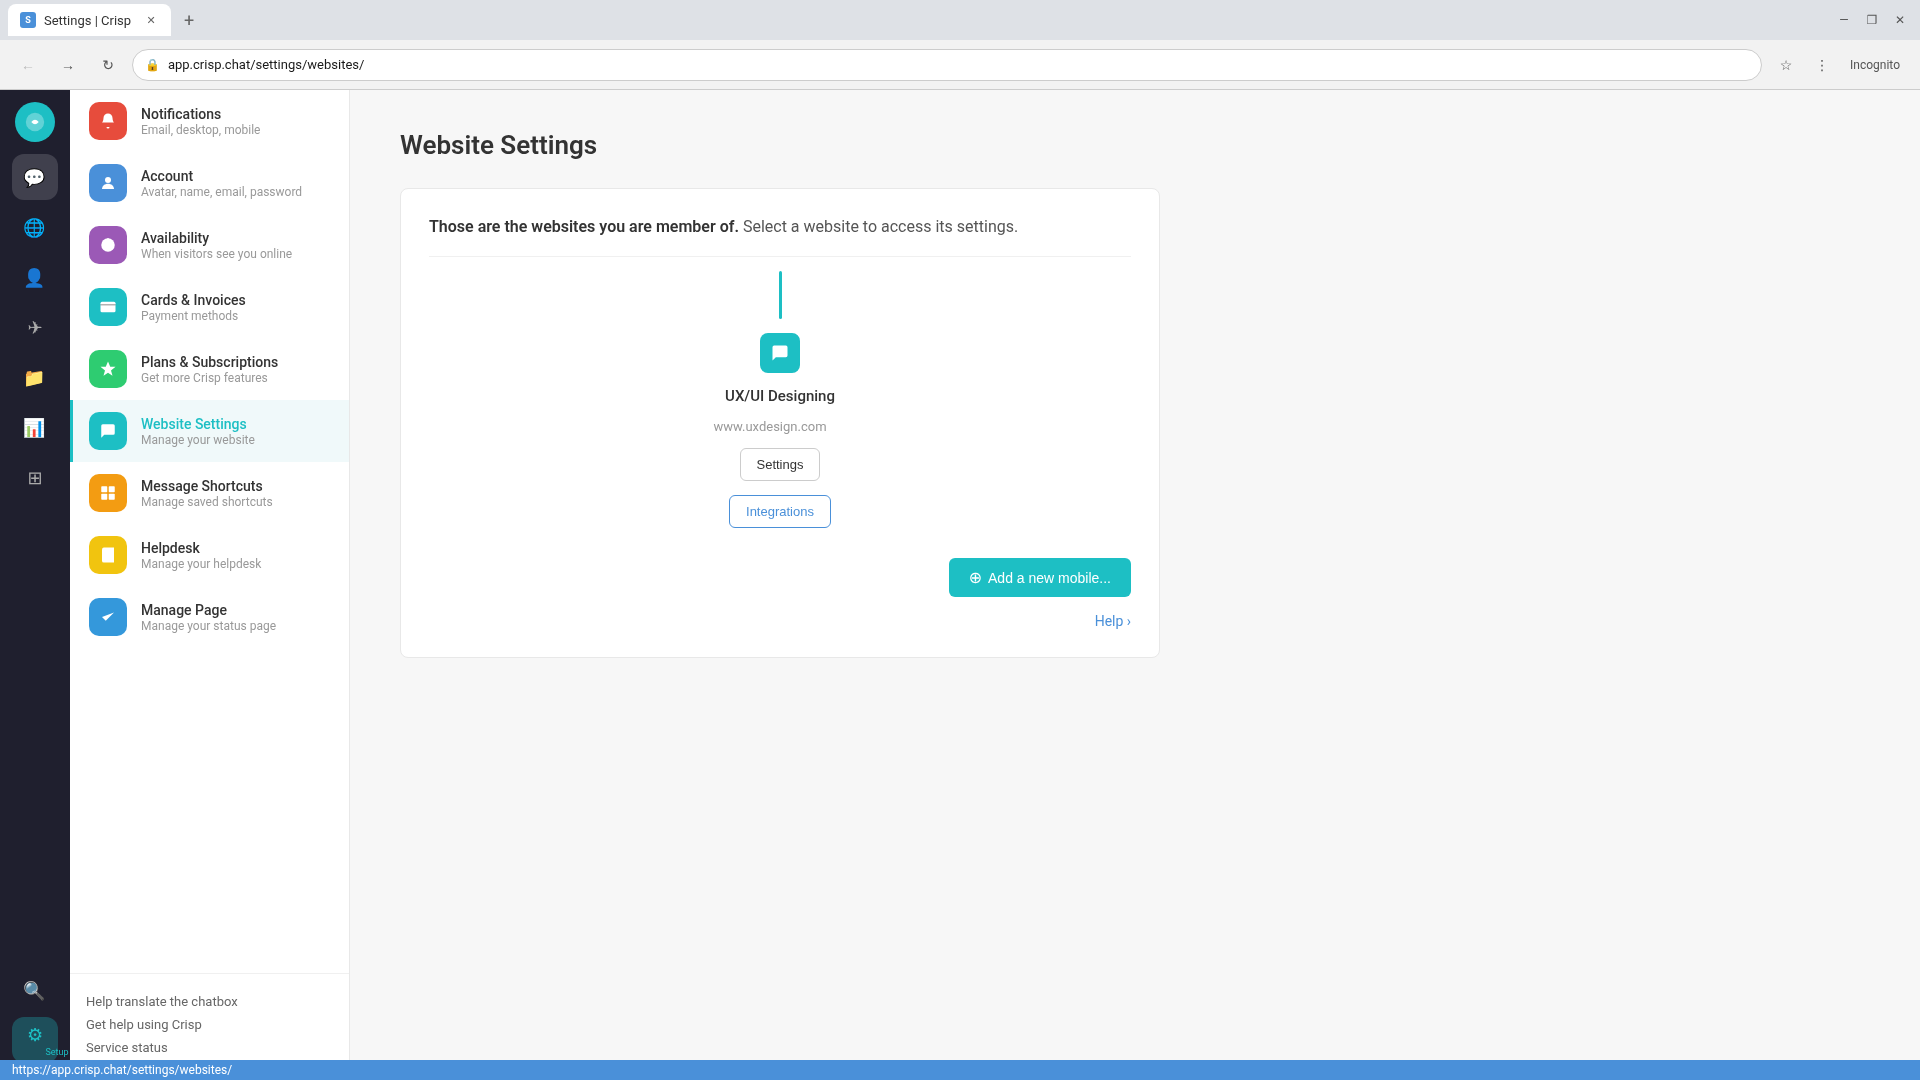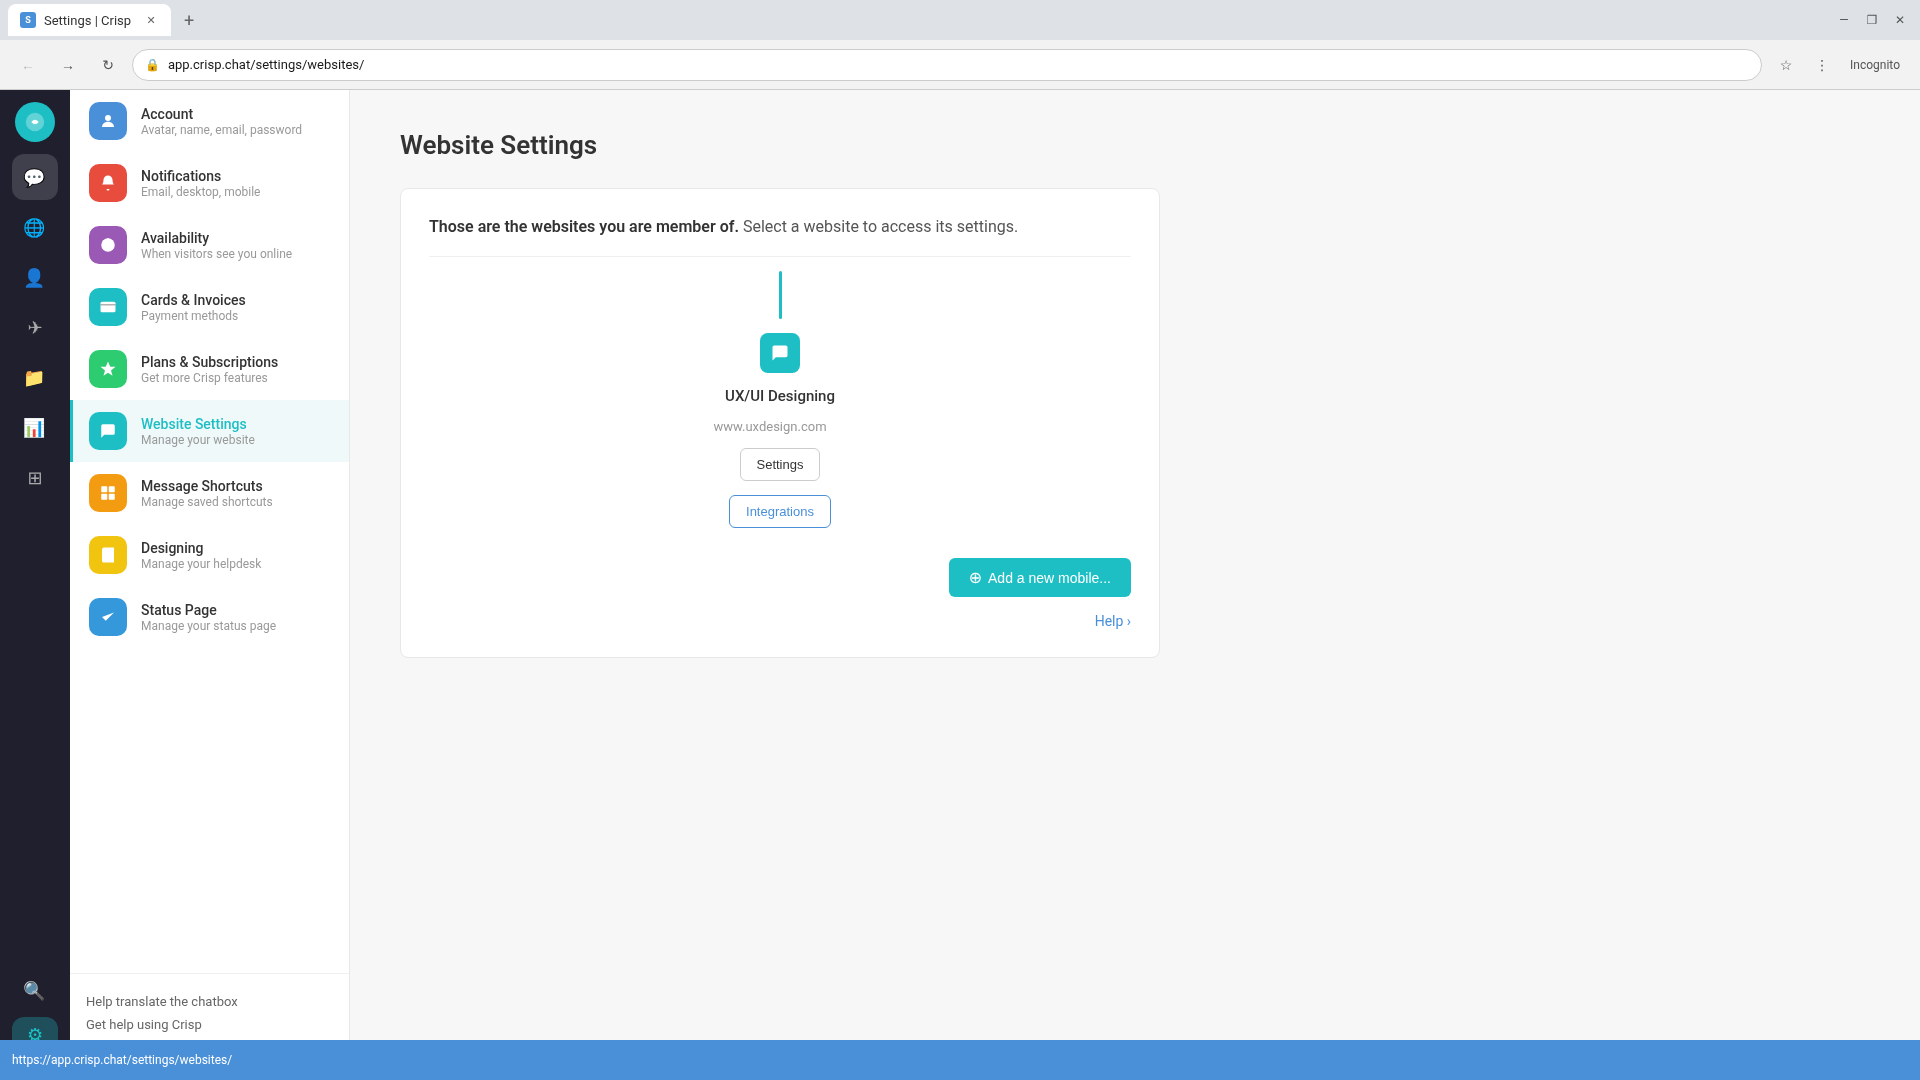--- a/index.html
+++ b/index.html
@@ -378,21 +378,21 @@
       cursor: pointer;
       align-items: center;
     }
 
     
     .status-bar {
       position: fixed;
       bottom: 0;
       left: 0;
       right: 0;
-      height: 40px;
+      height: 20px;
       background: #4a90d9;
       display: flex;
       align-items: center;
       padding: 0 12px;
       font-size: 12px;
       color: white;
       z-index: 100;
     }
 
     
@@ -477,41 +477,41 @@
       <div class="icon-nav-item active" style="background: rgba(29,191,196,0.3);">
         <span style="color: #1dbfc4;">⚙</span>
         <span class="nav-label" style="color: #1dbfc4; font-size: 9px; margin-left: 44px;">Setup</span>
       </div>
     </div>
   </div>
 
   <div class="sidebar">
 
     <div class="sidebar-item">
+      <div class="sidebar-icon red">
+        <svg width="18" height="18" viewBox="0 0 24 24" fill="white">
+            <path d="M12 2a6 6 0 0 1 6 6c0 4 2 6 2 6H4s2-2 2-6a6 6 0 0 1 6-6zM10 20h4a2 2 0 0 1-4 0z"></path>
+          </svg>
+      </div>
+      <div class="sidebar-text">
+        <div class="sidebar-title">Notifications</div>
+        <div class="sidebar-subtitle">Email, desktop, mobile</div>
+      </div>
+    </div>
+
+    <div class="sidebar-item">
       <div class="sidebar-icon blue">
         <svg width="18" height="18" viewBox="0 0 24 24" fill="white">
             <circle cx="12" cy="8" r="4"></circle>
             <path d="M4 20c0-4 3.6-7 8-7s8 3 8 7"></path>
           </svg>
       </div>
       <div class="sidebar-text">
         <div class="sidebar-title">Account</div>
         <div class="sidebar-subtitle">Avatar, name, email, password</div>
-      </div>
-    </div>
-
-    <div class="sidebar-item">
-      <div class="sidebar-icon red">
-        <svg width="18" height="18" viewBox="0 0 24 24" fill="white">
-            <path d="M12 2a6 6 0 0 1 6 6c0 4 2 6 2 6H4s2-2 2-6a6 6 0 0 1 6-6zM10 20h4a2 2 0 0 1-4 0z"></path>
-          </svg>
-      </div>
-      <div class="sidebar-text">
-        <div class="sidebar-title">Notifications</div>
-        <div class="sidebar-subtitle">Email, desktop, mobile</div>
       </div>
     </div>
 
     <div class="sidebar-item">
       <div class="sidebar-icon purple">
         <svg width="18" height="18" viewBox="0 0 24 24" fill="white">
             <circle cx="12" cy="12" r="9"></circle>
             <path d="M12 3v9l5 3" stroke="white" stroke-width="2" fill="none"></path>
           </svg>
       </div>
@@ -574,33 +574,33 @@
     </div>
 
     <div class="sidebar-item">
       <div class="sidebar-icon yellow">
         <svg width="18" height="18" viewBox="0 0 24 24" fill="white">
             <path d="M4 19.5A2.5 2.5 0 0 1 6.5 17H20"></path>
             <path d="M6.5 2H20v20H6.5A2.5 2.5 0 0 1 4 19.5v-15A2.5 2.5 0 0 1 6.5 2z"></path>
           </svg>
       </div>
       <div class="sidebar-text">
-        <div class="sidebar-title">Designing</div>
+        <div class="sidebar-title">Helpdesk</div>
         <div class="sidebar-subtitle">Manage your helpdesk</div>
       </div>
     </div>
 
     <div class="sidebar-item">
       <div class="sidebar-icon checkblue">
         <svg width="18" height="18" viewBox="0 0 24 24" fill="white">
             <polyline points="20 6 9 17 4 12"></polyline>
           </svg>
       </div>
       <div class="sidebar-text">
-        <div class="sidebar-title">Status Page</div>
+        <div class="sidebar-title">Manage Page</div>
         <div class="sidebar-subtitle">Manage your status page</div>
       </div>
     </div>
 
     <div class="sidebar-footer">
       <a class="sidebar-footer-link">Help translate the chatbox</a>
       <a class="sidebar-footer-link">Get help using Crisp</a>
       <a class="sidebar-footer-link">Service status</a>
     </div>
   </div>

